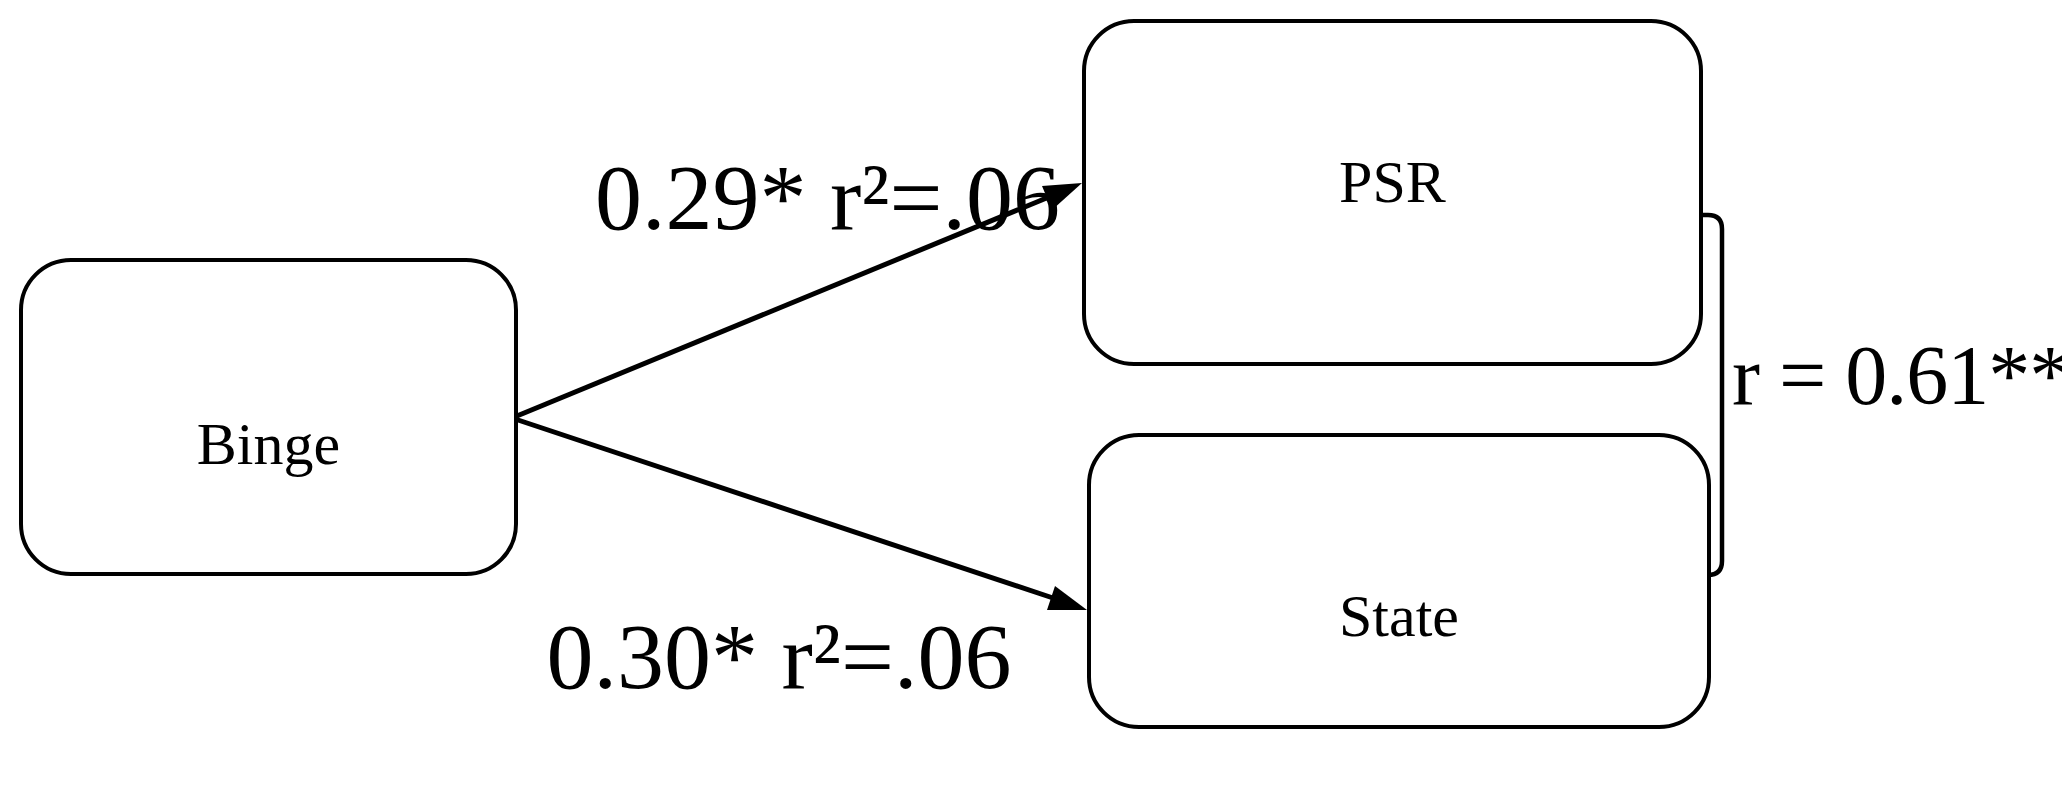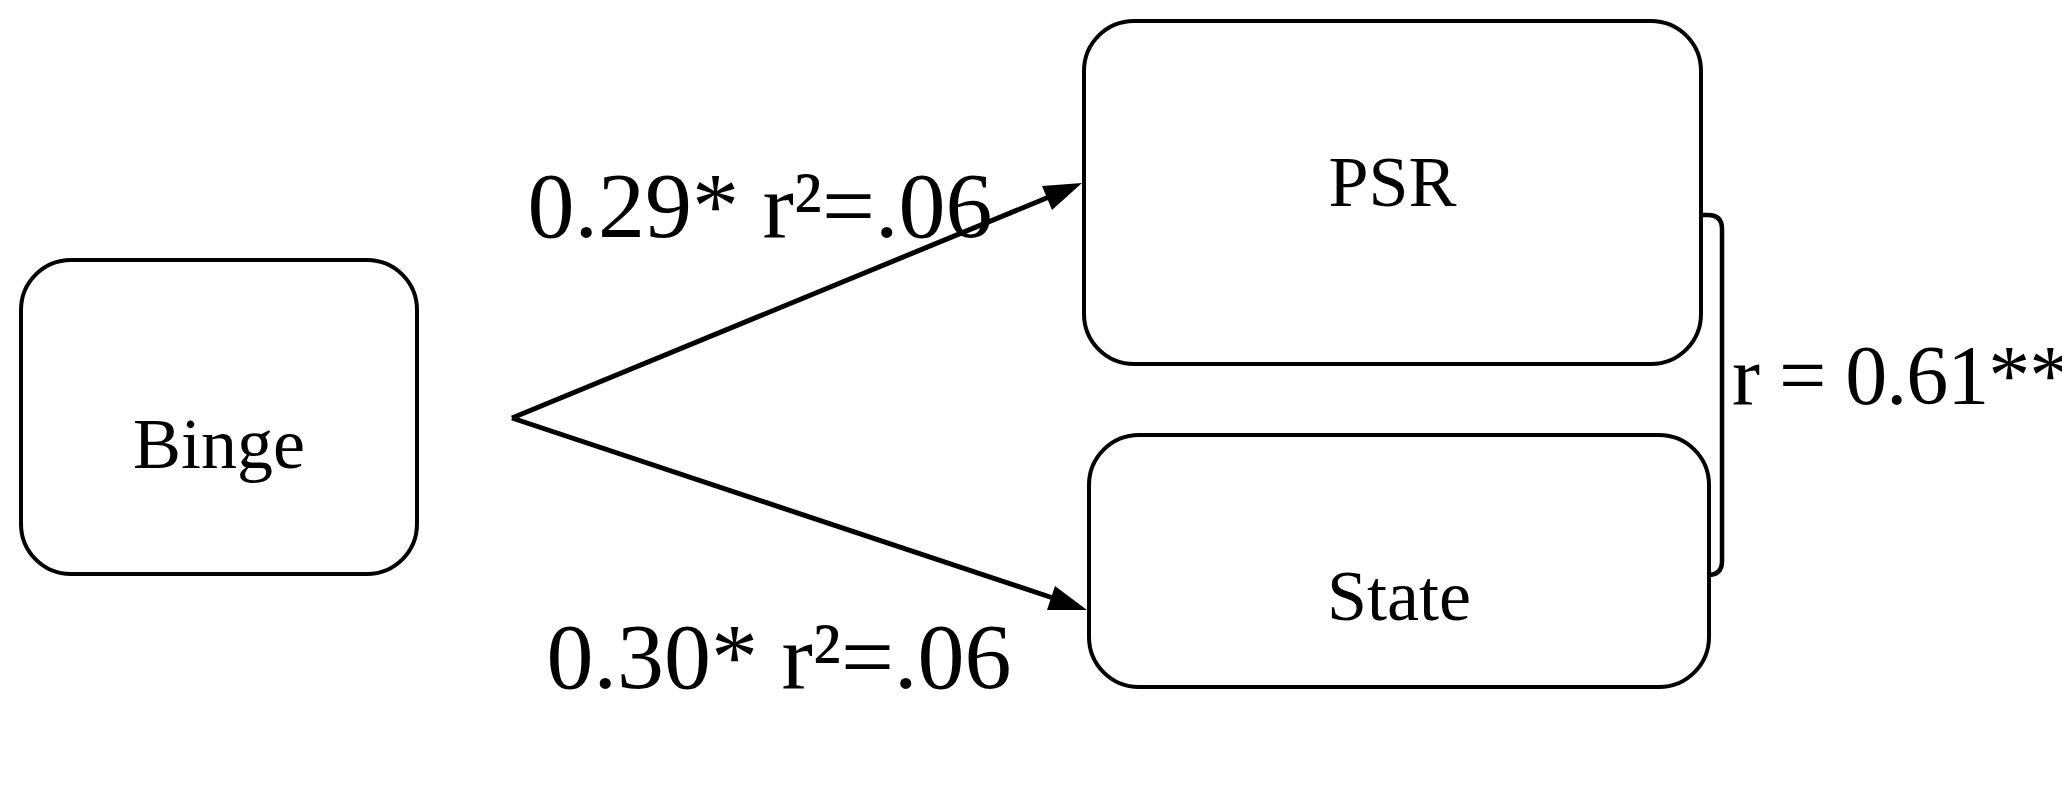--- a/index.html
+++ b/index.html
@@ -27,61 +27,60 @@
     position: absolute;
     box-sizing: border-box;
     border: 4px solid #000000;
     border-radius: 52px;
     background: #ffffff;
     display: flex;
     flex-direction: column;
     align-items: center;
     justify-content: center;
     text-align: center;
-    font-size: 72px;
+    font-size: 60px;
     line-height: 1.22;
     color: #000000;
   }
   .node-binge {
     left: 19px;
     top: 258px;
-    width: 400px;
+    width: 499px;
     height: 318px;
     padding-top: 56px;
   }
   .node-psr {
     left: 1082px;
     top: 19px;
     width: 621px;
     height: 347px;
     padding-bottom: 20px;
   }
   .node-state {
     left: 1087px;
     top: 433px;
     width: 624px;
-    height: 256px;
+    height: 296px;
     padding-top: 72px;
   }
   .node-line {
     display: block;
   }
   .edge-label {
     position: absolute;
     font-size: 94px;
     line-height: 1;
     white-space: nowrap;
     color: #000000;
   }
   .edge-label-top {
     left: 460px;
     top: 150px;
     width: 600px;
-    text-align: center;
-    margin-top: 8px;
+    text-align: right;
   }
   .edge-label-bottom {
     left: 479px;
     top: 609px;
     width: 600px;
     text-align: center;
   }
   .edge-label-corr {
     left: 1732px;
     top: 334px;

